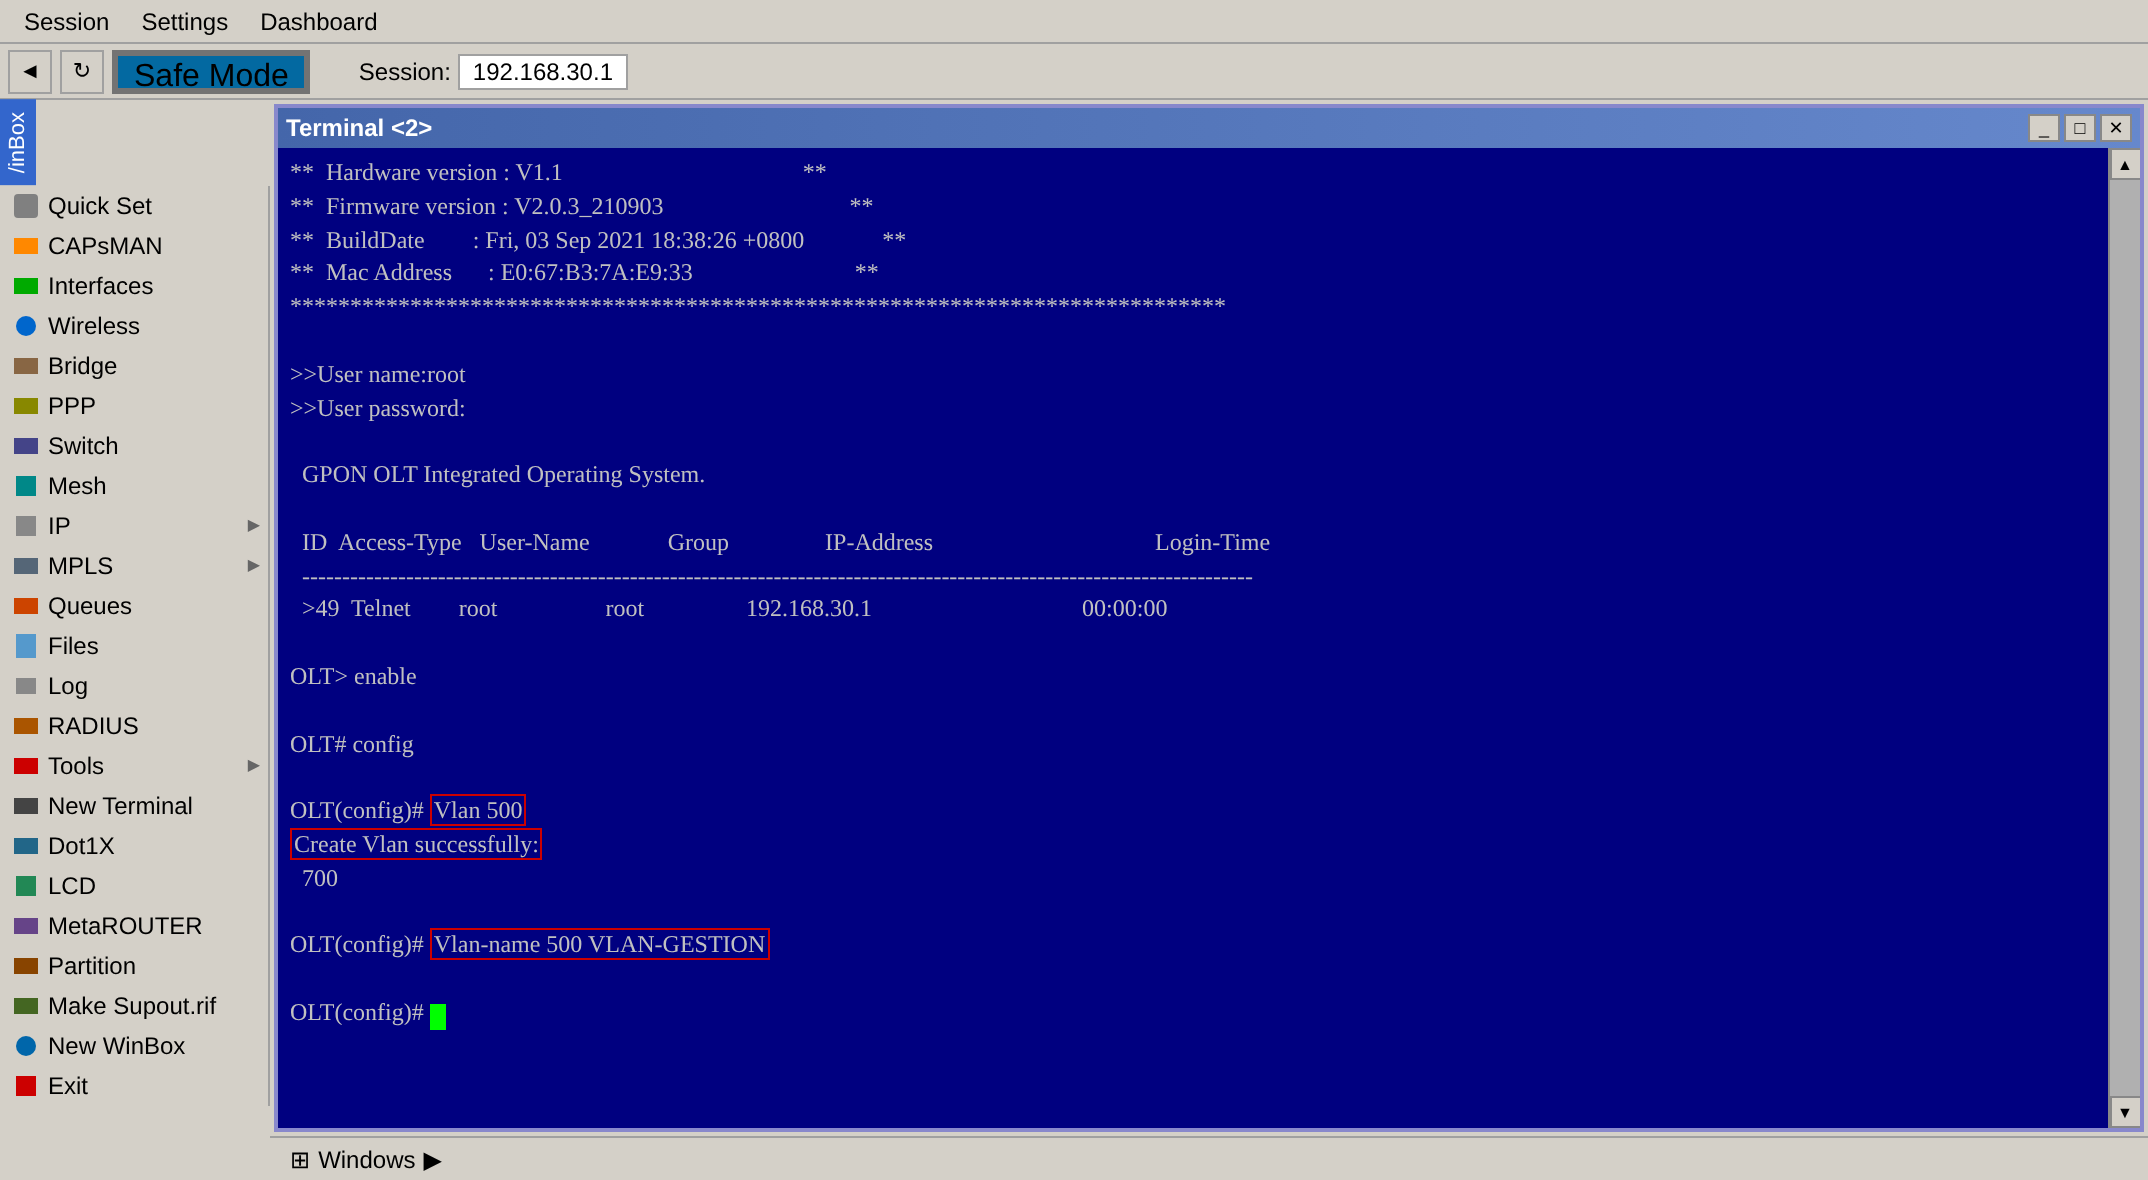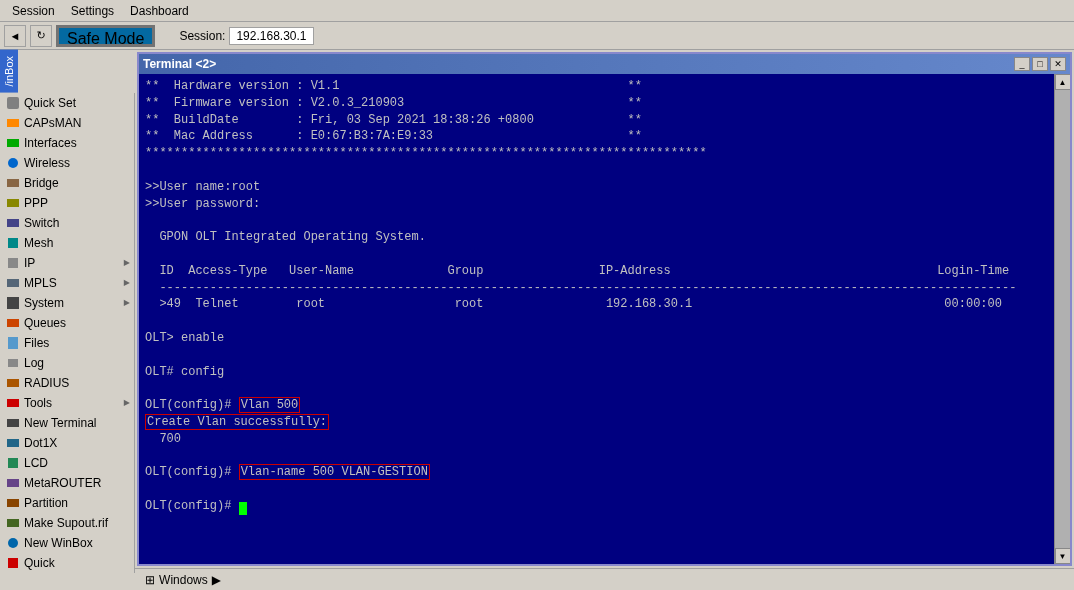--- a/index.html
+++ b/index.html
@@ -216,21 +216,21 @@
       color: #c0c0c0;
       font-family: 'Courier New', Courier, monospace;
       font-size: 12px;
       padding: 4px 6px;
       overflow-y: auto;
       position: relative;
     }
     .terminal-body pre {
       white-space: pre-wrap;
       line-height: 1.4;
-      font-family: Liberation Mono, monospace;
+      font-family: Liberation Serif, serif;
       font-size: 12px;
     }
     .terminal-scrollbar {
       width: 16px;
       background: #d4d0c8;
       border-left: 1px solid #888;
       display: flex;
       flex-direction: column;
       align-items: center;
     }
@@ -353,52 +353,46 @@
             <div class="icon-ip"></div>
           </div>
         <span>IP</span>
       </div>
       <div class="sidebar-item has-submenu">
         <div class="sidebar-icon">
             <div class="icon-mpls"></div>
           </div>
         <span>MPLS</span>
       </div>
+      <div class="sidebar-item">
+        <div class="sidebar-icon">
+            <div class="icon-queues"></div>
+          </div>
+        <span>Queues</span>
+      </div>
+      <div class="sidebar-item">
+        <div class="sidebar-icon">
+            <div class="icon-files"></div>
+          </div>
+        <span>Files</span>
+      </div>
+      <div class="sidebar-item">
+        <div class="sidebar-icon">
+            <div class="icon-log"></div>
+          </div>
+        <span>Log</span>
+      </div>
+      <div class="sidebar-item">
+        <div class="sidebar-icon">
+            <div class="icon-radius"></div>
+          </div>
+        <span>RADIUS</span>
+      </div>
       <div class="sidebar-item has-submenu">
         <div class="sidebar-icon">
-            <div class="icon-system"></div>
-          </div>
-        <span>System</span>
-      </div>
-      <div class="sidebar-item">
-        <div class="sidebar-icon">
-            <div class="icon-queues"></div>
-          </div>
-        <span>Queues</span>
-      </div>
-      <div class="sidebar-item">
-        <div class="sidebar-icon">
-            <div class="icon-files"></div>
-          </div>
-        <span>Files</span>
-      </div>
-      <div class="sidebar-item">
-        <div class="sidebar-icon">
-            <div class="icon-log"></div>
-          </div>
-        <span>Log</span>
-      </div>
-      <div class="sidebar-item">
-        <div class="sidebar-icon">
-            <div class="icon-radius"></div>
-          </div>
-        <span>RADIUS</span>
-      </div>
-      <div class="sidebar-item has-submenu">
-        <div class="sidebar-icon">
             <div class="icon-tools"></div>
           </div>
         <span>Tools</span>
       </div>
       <div class="sidebar-item">
         <div class="sidebar-icon">
             <div class="icon-terminal"></div>
           </div>
         <span>New Terminal</span>
       </div>
@@ -435,21 +429,21 @@
       <div class="sidebar-item">
         <div class="sidebar-icon">
             <div class="icon-winbox"></div>
           </div>
         <span>New WinBox</span>
       </div>
       <div class="sidebar-item">
         <div class="sidebar-icon">
             <div class="icon-exit"></div>
           </div>
-        <span>Quick</span>
+        <span>Exit</span>
       </div>
     </div>
   </div>
 
   <div class="content-area">
 
     <div class="terminal-window">
       <div class="terminal-titlebar">
         <span class="terminal-title">Terminal &lt;2&gt;</span>
         <div class="terminal-controls">

